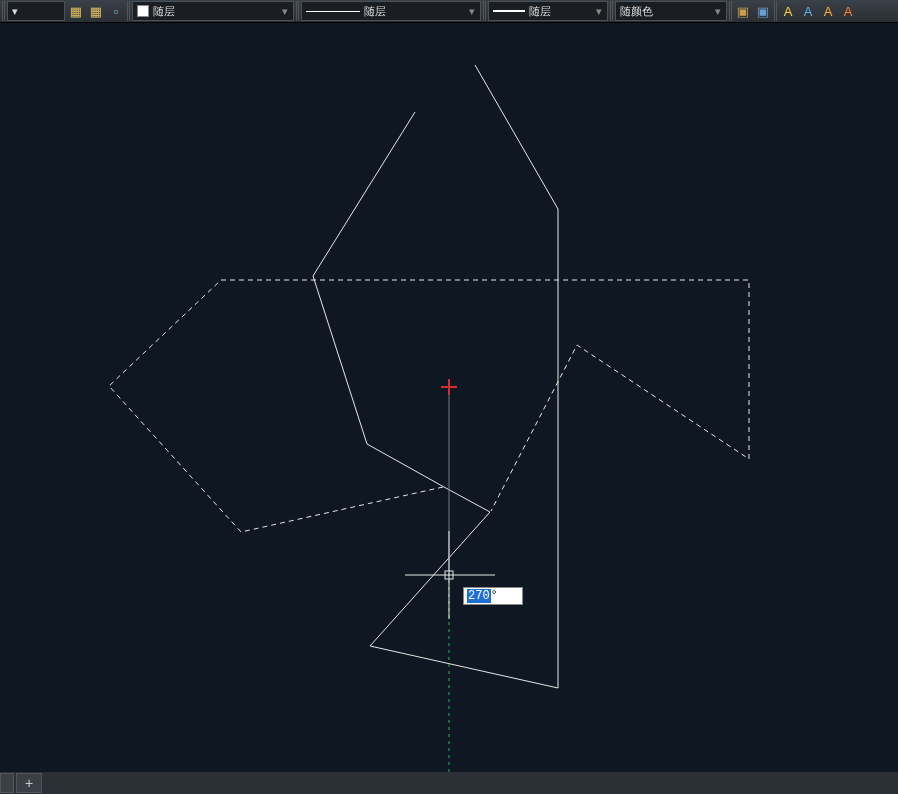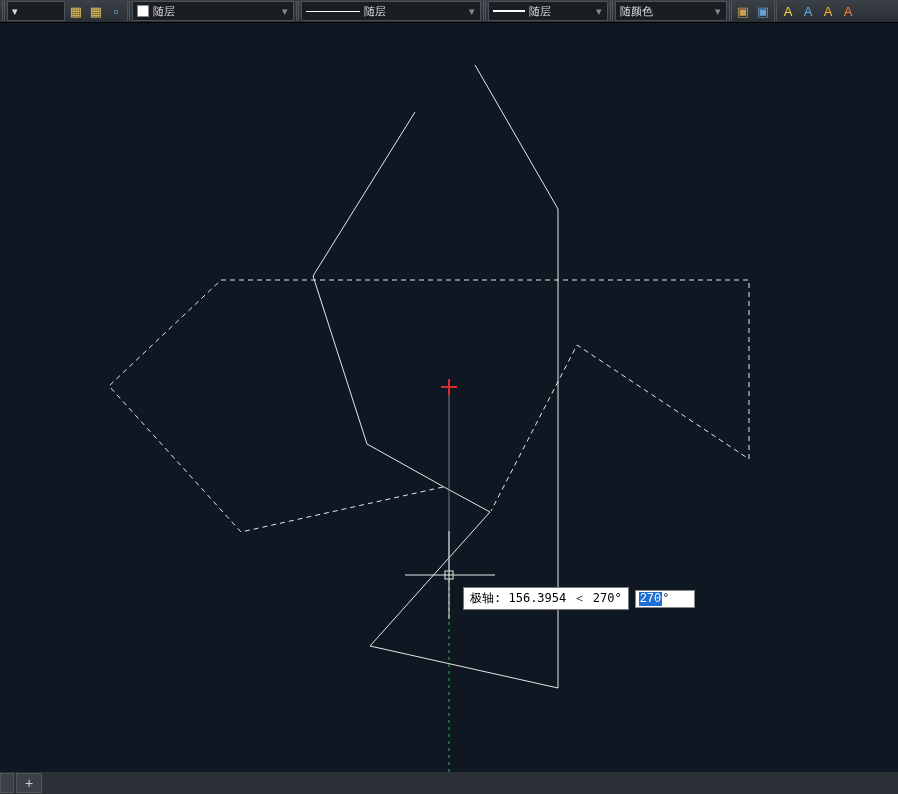--- a/index.html
+++ b/index.html
@@ -87,21 +87,20 @@
     <line x1="449" y1="550" x2="449" y2="750" stroke="#38b050" stroke-width="1" stroke-dasharray="3 4"></line>
 
     <g stroke="#e6e6e6" stroke-width="1">
       <line x1="449" y1="508" x2="449" y2="596"></line>
       <line x1="405" y1="552" x2="495" y2="552"></line>
       <rect x="445" y="548" width="8" height="8" fill="none"></rect>
     </g>
   </svg>
 
   <div class="tooltip" style="left:463px;top:564px">
-    <div class="tip-label"><span>极轴:</span> <span>156.3954</span> <span>＜</span> <span>270°</span></div>
     <div class="tip-input">
         <span class="sel">270</span>
         <span class="deg">°</span>
       </div>
   </div>
 </div>
 
 <div class="tabstrip">
   <div class="sl"></div>
   <div class="plus">

